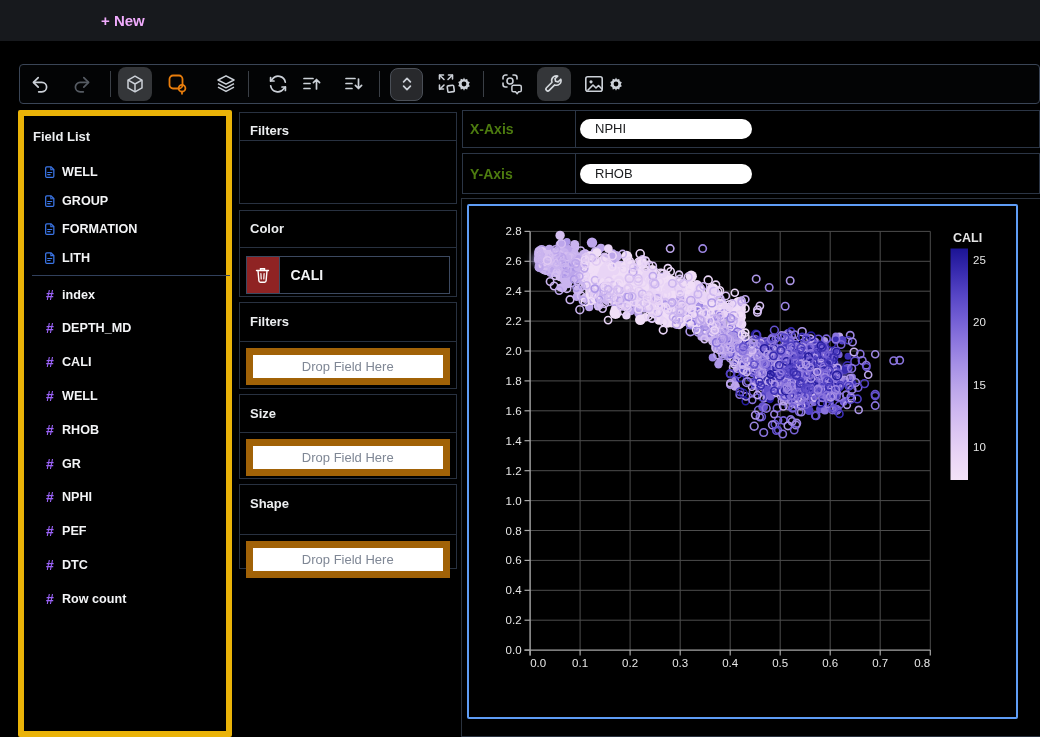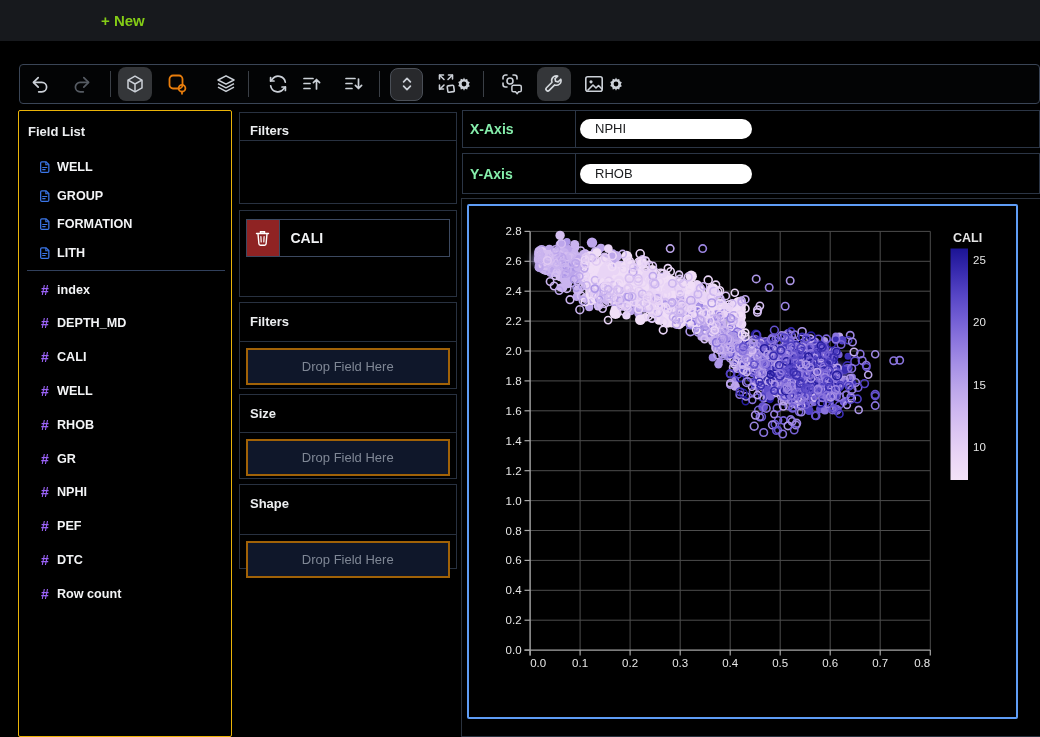--- a/index.html
+++ b/index.html
@@ -1,37 +1,37 @@
 <!DOCTYPE html>
 <html><head><meta charset="utf-8"><style>
 *{margin:0;padding:0;box-sizing:border-box}
 html,body{width:1040px;height:737px;background:#000;font-family:"Liberation Sans",sans-serif;overflow:hidden;position:relative;-webkit-font-smoothing:antialiased}
 .tabbar{position:absolute;left:0;top:0;width:1040px;height:41px;background:#17191d}
 .tab{position:absolute;left:1px;top:4px;width:89px;height:37px;background:#1c1f24;border:1px solid #434c5c;border-bottom:none;border-radius:7px 7px 0 0;color:#f4f5f7;font-size:15px;font-weight:700;line-height:36px;padding-left:10px}
-.newtab{position:absolute;left:101px;top:0;height:41px;line-height:41px;color:#84cc16;font-size:15px;font-weight:600}
+.newtab{position:absolute;left:101px;top:0;height:41px;line-height:41px;color:#f0abfc;font-size:15px;font-weight:600}
 .toolbar{position:absolute;left:19px;top:64px;width:1021px;height:40px;border:1px solid #3a4556;border-radius:4px;background:#030405;display:flex;align-items:center}
 .tbtn{width:34px;height:34px;display:flex;align-items:center;justify-content:center;flex:none}
 .tbtn.on{background:#343639;border-radius:8px}
 .tsep{width:1px;height:26px;background:#3a3f46;margin:0 6px;flex:none}
 .tsep2{width:1px;height:26px;background:#3a3f46;flex:none}
 .tbox{width:33px;height:33px;border:1px solid #4a4f57;border-radius:8px;background:#28292c;display:flex;align-items:center;justify-content:center;flex:none}
-.panel{position:absolute;background:#000;border:1px solid #eab308}
+.panel{position:absolute;background:#000;border:6px solid #eab308}
 .fieldlist{left:18px;top:110px;width:214px;height:627px;border-radius:2px}
 .fl-title{position:absolute;left:9px;top:13px;color:#eceef0;font-size:13px;font-weight:700}
 .fitem{position:absolute;left:21px;height:20px;display:flex;align-items:center;color:#f3f4f6;font-size:12.6px;font-weight:700}
 .hash{color:#9b63f8;font-size:14px;font-weight:700;margin-right:7px;width:10px;text-align:center}
 .fsep{position:absolute;left:8px;top:159px;width:198px;height:1px;background:#31405c}
 .sec{position:absolute;left:239px;width:217.5px;background:#000;border:1px solid #283140}
 .sec-h{padding-left:10px;color:#eceef0;font-size:13px;font-weight:700;border-bottom:1px solid #283140}
-.dropbox{margin:6.5px 6px 0 6px;height:36.5px;background:#0f172a;border:2px solid #a16207;display:flex;align-items:center;justify-content:center;color:#7f8795;font-size:13px}
+.dropbox{margin:6.5px 6px 0 6px;height:36.5px;background:#ffffff;border:7px solid #a16207;display:flex;align-items:center;justify-content:center;color:#7f8795;font-size:13px}
 .calirow{margin:8px 6px 0 6px;height:38px;border:1px solid #3c4960;display:flex;align-items:stretch}
 .trashbtn{width:32.5px;background:#8f2323;border-right:1px solid #3c4960;display:flex;align-items:center;justify-content:center;flex:none}
 .calitxt{color:#f2f3f5;font-size:14px;font-weight:700;display:flex;align-items:center;padding-left:11px}
 .axrow{position:absolute;left:462px;width:578px;background:#000;border:1px solid #2b3545;display:flex;align-items:center}
-.axlab{width:112px;padding-left:7px;color:#86efac;font-size:14px;font-weight:700;flex:none}
+.axlab{width:112px;padding-left:7px;color:#4d7c0f;font-size:14px;font-weight:700;flex:none}
 .axdiv{width:1px;align-self:stretch;background:#2b3545;flex:none}
 .pill{margin-left:4px;width:172px;height:20px;background:#fff;border-radius:10px;color:#1b1c1e;font-size:13px;font-weight:400;line-height:20px;padding-left:15px}
 .chartouter{position:absolute;left:461px;top:198px;width:579px;height:539px;border:1px solid #2a323e;border-right:none;background:#000}
 .bluebox{position:absolute;left:467px;top:204px;width:551px;height:515px;border:2px solid #5f9df6;border-radius:2px;background:#000}
 </style></head>
 <body>
 <div class="tabbar">
     <div class="newtab">+ New</div>
   </div>
 <div class="toolbar">
@@ -217,20 +217,21 @@
     </div>
     <div class="fitem" style="top:472.7px">
       <span class="hash">#</span>
       <span>Row count</span>
     </div>
   </div>
 <div class="sec" style="top:111.5px;height:92px">
     <div class="sec-h" style="height:28px;line-height:35.5px">Filters</div>
   </div>
 <div class="sec" style="top:210px;height:87px">
+    <div class="sec-h" style="height:36.5px;line-height:36.5px">Color</div>
     <div class="calirow">
       <div class="trashbtn">
         <svg width="15" height="16" viewBox="0 0 15 16">
           <path d="M1.5 3.5h12M5.5 3.2V1.8h4v1.4" fill="none" stroke="#fff" stroke-width="1.4" stroke-linecap="round"></path>
           <path d="M3 3.8l.9 10a1.5 1.5 0 0 0 1.5 1.4h4.2a1.5 1.5 0 0 0 1.5-1.4l.9-10" fill="none" stroke="#fff" stroke-width="1.4"></path>
           <path d="M5.9 6.5l.3 5.5M9.1 6.5l-.3 5.5" stroke="#fff" stroke-width="1.2" stroke-linecap="round"></path>
         </svg>
       </div>
       <div class="calitxt">CALI</div>
     </div>

